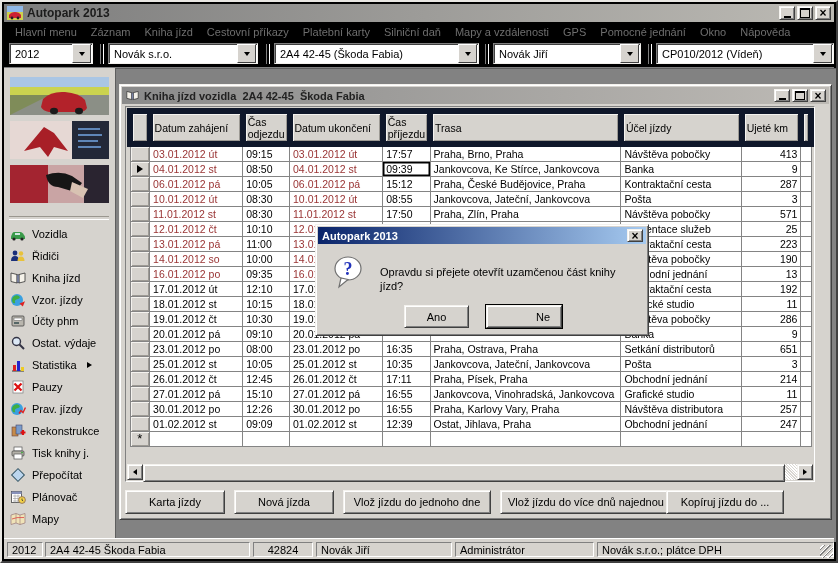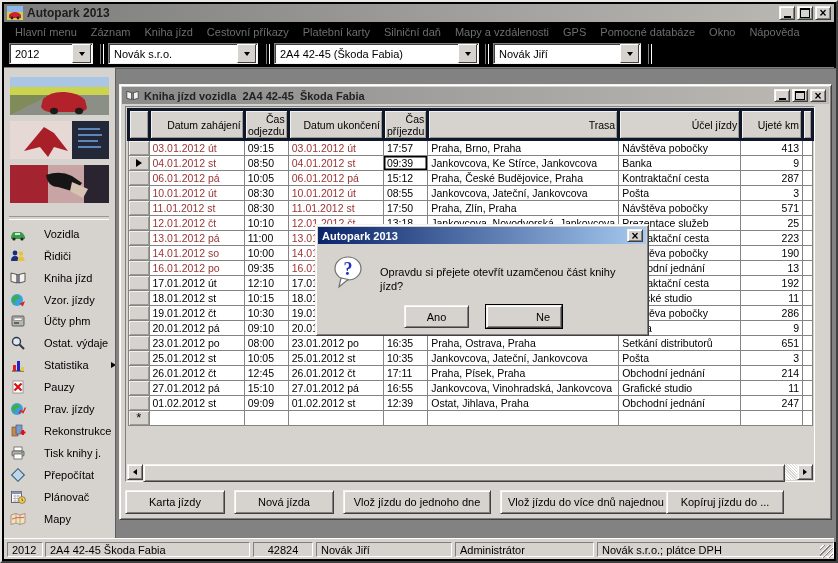--- a/index.html
+++ b/index.html
@@ -36,44 +36,44 @@
   .cbtn{width:17px;height:17px;margin-right:1px;background:#d6d3ce;border:1px solid;
         border-color:#fff #404040 #404040 #fff;display:flex;align-items:center;justify-content:center;}
   .tri-down{width:0;height:0;border-left:3.5px solid transparent;border-right:3.5px solid transparent;
             border-top:4px solid #000;}
   .tsep{position:absolute;top:4px;height:20px;width:2px;border-left:1px solid #808080;border-right:1px solid #fff;}
   
   #sidebar{position:absolute;left:2px;top:66px;width:111px;height:474px;background:#d6d3ce;
            border-right:1px solid #9a978f;}
   .photo{position:absolute;left:6px;width:99px;height:38px;overflow:hidden;}
   .sdivider{position:absolute;left:5px;width:100px;height:2px;border-top:1px solid #9a978f;border-bottom:1px solid #fff;}
-  .nav{position:absolute;left:6px;width:104px;height:20px;display:flex;align-items:center;gap:18px;cursor:default;}
+  .nav{position:absolute;left:6px;width:104px;height:20px;display:flex;align-items:center;gap:6px;cursor:default;}
   .nav .nicon{width:16px;height:16px;flex:0 0 16px;}
   .nav .nlabel{white-space:nowrap;}
   .subarrow{width:0;height:0;border-top:3.5px solid transparent;border-bottom:3.5px solid transparent;
             border-left:5px solid #000;margin-left:4px;}
   
   #mdi{position:absolute;left:113px;top:66px;width:721px;height:474px;background:#828282;
        box-shadow:inset 1px 1px 0 #5e5e5e;}
   
   #child{position:absolute;left:4px;top:16px;width:713px;height:436px;background:#d6d3ce;
          border:1px solid;border-color:#f4f2ee #404040 #404040 #f4f2ee;
          box-shadow:inset 1px 1px 0 #fff, inset -1px -1px 0 #808080;box-sizing:border-box;}
   #childtitle{position:absolute;left:2px;top:2px;right:2px;height:17px;
               background:linear-gradient(90deg,#8a8a8a,#bdbab5);display:flex;align-items:center;
               gap:4px;padding-left:3px;}
   #childtitle .ttext{font-weight:bold;font-size:11px;color:#222;white-space:pre;}
   #gridpanel{position:absolute;left:5px;top:21px;width:690px;height:376px;background:#d6d3ce;
              border:1px solid;border-color:#808080 #fff #fff #808080;box-sizing:border-box;}
   
   #grid{position:absolute;left:1px;top:1px;border-collapse:collapse;table-layout:fixed;
         font-size:10.5px;}
-  #grid th{height:27px;background:#d6d3ce;border:3px solid #0f172a;
+  #grid th{height:27px;background:#d6d3ce;border:6px solid #0f172a;
            box-shadow:inset 1px 1px 0 #f4f2ee, inset -1px -1px 0 #9d9a94;
-           font-weight:normal;text-align:right;vertical-align:middle;padding:0 2px;line-height:12px;overflow:hidden;}
+           font-weight:normal;text-align:left;vertical-align:middle;padding:0 2px;line-height:12px;overflow:hidden;}
   #grid td{height:14px;line-height:14px;background:#fff;border:1px solid #848484;
            padding:0 3px;overflow:hidden;white-space:nowrap;vertical-align:middle;}
   #grid td.selcell{background:#d6d3ce;box-shadow:inset 1px 1px 0 #f4f2ee, inset -1px -1px 0 #9d9a94;
                    text-align:center;padding:0;}
   #grid .locked{color:#993333;}
   #grid .num{text-align:right;}
   #grid .focused{box-shadow:inset 0 0 0 1.5px #000;}
   .tri-right{display:inline-block;width:0;height:0;border-top:4px solid transparent;
              border-bottom:4px solid transparent;border-left:6px solid #000;}
   .star{font-size:13px;line-height:12px;}
@@ -136,21 +136,21 @@
 
   <div id="menubar">
     <span class="mi">Hlavní menu</span>
     <span class="mi">Záznam</span>
     <span class="mi">Kniha jízd</span>
     <span class="mi">Cestovní příkazy</span>
     <span class="mi">Platební karty</span>
     <span class="mi">Silniční daň</span>
     <span class="mi">Mapy a vzdálenosti</span>
     <span class="mi">GPS</span>
-    <span class="mi">Pomocné databáze</span>
+    <span class="mi">Pomocné jednání</span>
     <span class="mi">Okno</span>
     <span class="mi">Nápověda</span>
   </div>
 
   <div id="toolbar">
     <div class="combo" style="left:5px;width:84px;">
       <span class="cval">2012</span>
       <span class="cbtn">
           <span class="tri-down"></span>
         </span>
@@ -170,20 +170,26 @@
         </span>
     </div>
     <div class="tsep" style="left:481px;"></div>
     <div class="combo" style="left:489px;width:148px;">
       <span class="cval">Novák Jiří</span>
       <span class="cbtn">
           <span class="tri-down"></span>
         </span>
     </div>
     <div class="tsep" style="left:644px;"></div>
+    <div class="combo" style="left:652px;width:178px;">
+      <span class="cval">CP010/2012 (Vídeň)</span>
+      <span class="cbtn">
+          <span class="tri-down"></span>
+        </span>
+    </div>
   </div>
 
   <div id="sidebar">
     <div class="photo" style="top:9px;">
       <svg width="99" height="38" viewBox="0 0 99 38" preserveAspectRatio="none">
           <rect width="99" height="12" fill="#aac6e4"></rect>
           <rect y="10" width="99" height="10" fill="#cbd34f"></rect>
           <rect y="18" width="99" height="20" fill="#7f8c59"></rect>
           <path d="M0 38 L40 18 L99 18 L99 38 Z" fill="#8b8f86"></path>
           <path d="M33 22 q8-8 22-7 q14 1 20 8 l2 8 q-2 4-8 4 l-30 0 q-6-1-8-5 z" fill="#b3222a"></path>
@@ -558,20 +564,31 @@
                 <td>15:10</td>
                 <td>27.01.2012 pá</td>
                 <td>16:55</td>
                 <td>Jankovcova, Vinohradská, Jankovcova</td>
                 <td>Grafické studio</td>
                 <td class="num">11</td>
                 <td></td>
               </tr>
               <tr>
                 <td class="selcell"></td>
+                <td>30.01.2012 po</td>
+                <td>12:26</td>
+                <td>30.01.2012 po</td>
+                <td>16:55</td>
+                <td>Praha, Karlovy Vary, Praha</td>
+                <td>Návštěva distributora</td>
+                <td class="num">257</td>
+                <td></td>
+              </tr>
+              <tr>
+                <td class="selcell"></td>
                 <td>01.02.2012 st</td>
                 <td>09:09</td>
                 <td>01.02.2012 st</td>
                 <td>12:39</td>
                 <td>Ostat, Jihlava, Praha</td>
                 <td>Obchodní jednání</td>
                 <td class="num">247</td>
                 <td></td>
               </tr>
               <tr>

